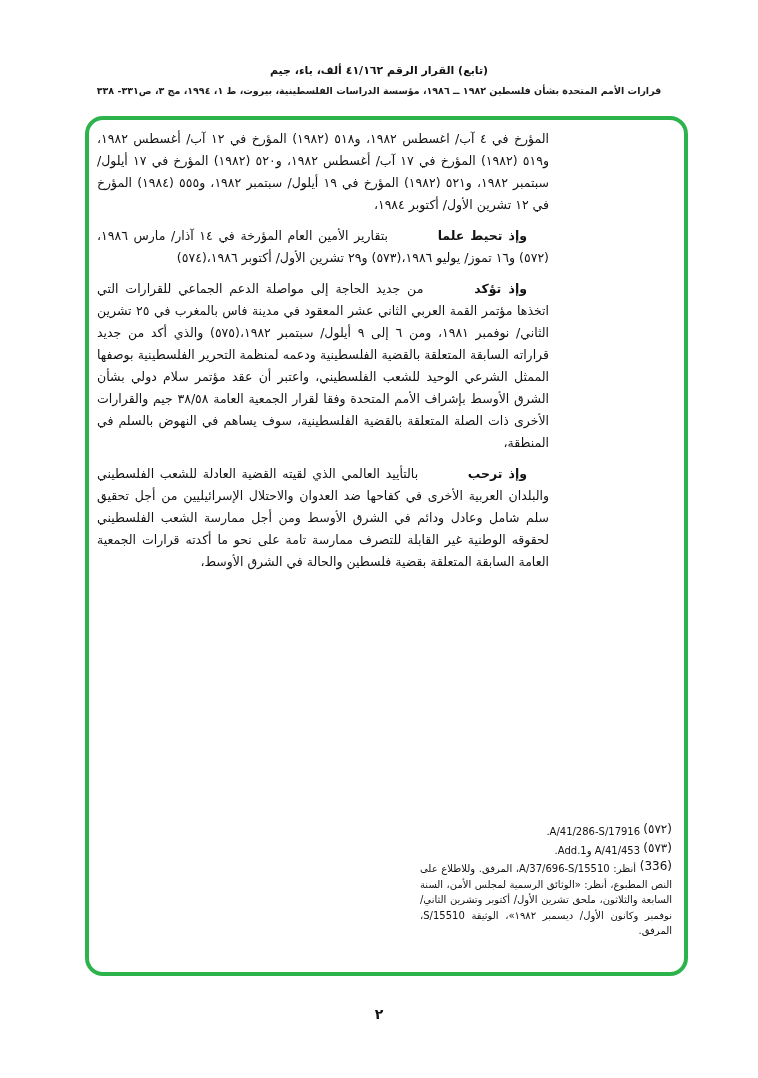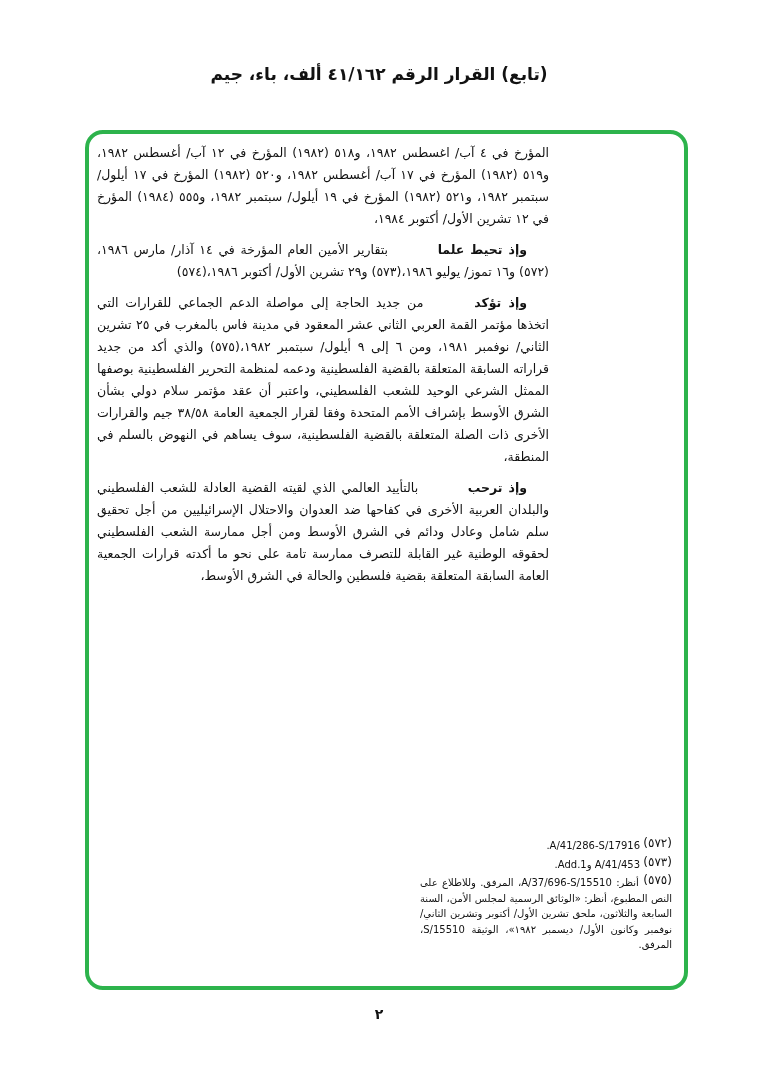--- a/index.html
+++ b/index.html
@@ -8,24 +8,24 @@
     background: #ffffff;
     position: relative;
     font-family: "DejaVu Sans", sans-serif;
     color: #121212;
     overflow: hidden;
   }
   .doc-header {
     position: absolute; top: 64px; left: 0;
     width: 758px; text-align: center; direction: rtl;
   }
-  .doc-title { font-size: 17px; font-weight: bold; }
+  .doc-title { font-size: 11px; font-weight: bold; }
   .doc-source { margin-top: 8px; font-size: 9.5px; font-weight: bold; color: #1a1a1a; }
   .frame {
-    position: absolute; left: 85px; top: 130px;
+    position: absolute; left: 85px; top: 116px;
     width: 595px; height: 852px;
     border: 4px solid #2db34c;
     border-radius: 18px;
     background: #ffffff;
   }
   .body-text {
     position: absolute; top: 8px; left: 8px; width: 452px;
     direction: rtl; text-align: justify;
     font-size: 12.5px; line-height: 22px;
   }
@@ -41,20 +41,21 @@
   .page-num {
     position: absolute; top: 1006px; left: 0; width: 758px;
     text-align: center; font-size: 14px; font-weight: bold;
   }
 </style>
 </head>
 <body>
 
 <header class="doc-header">
   <div class="doc-title">(تابع) القرار الرقم ٤١/١٦٢ ألف، باء، جيم</div>
+  <div class="doc-source">قرارات الأمم المتحدة بشأن فلسطين ١٩٨٢ ــ ١٩٨٦، مؤسسة الدراسات الفلسطينية، بيروت، ط ١، ١٩٩٤، مج ٣، ص٣٣١- ٣٣٨</div>
 </header>
 
 <div class="frame" style="border-color: rgb(45, 179, 76);">
 
   <div class="body-text">
     <p><span>المؤرخ في ٤ آب/ اغسطس ١٩٨٢، و٥١٨ (١٩٨٢) المؤرخ في ١٢ آب/ أغسطس ١٩٨٢، و٥١٩ (١٩٨٢) المؤرخ في ١٧ آب/ أغسطس ١٩٨٢، و٥٢٠ (١٩٨٢) المؤرخ في ١٧ أيلول/ سبتمبر ١٩٨٢، و٥٢١ (١٩٨٢) المؤرخ في ١٩ أيلول/ سبتمبر ١٩٨٢، و٥٥٥ (١٩٨٤) المؤرخ في ١٢ تشرين الأول/ أكتوبر ١٩٨٤،</span></p>
 
     <p class="indent"><span class="lead">وإذ تحيط علما</span><span> بتقارير الأمين العام المؤرخة في ١٤ آذار/ مارس ١٩٨٦،(٥٧٢) و١٦ تموز/ يوليو ١٩٨٦،(٥٧٣) و٢٩ تشرين الأول/ أكتوبر ١٩٨٦،(٥٧٤)</span></p>
 
     <p class="indent"><span class="lead">وإذ تؤكد</span><span> من جديد الحاجة إلى مواصلة الدعم الجماعي للقرارات التي اتخذها مؤتمر القمة العربي الثاني عشر المعقود في مدينة فاس بالمغرب في ٢٥ تشرين الثاني/ نوفمبر ١٩٨١، ومن ٦ إلى ٩ أيلول/ سبتمبر ١٩٨٢،(٥٧٥) والذي أكد من جديد قراراته السابقة المتعلقة بالقضية الفلسطينية ودعمه لمنظمة التحرير الفلسطينية بوصفها الممثل الشرعي الوحيد للشعب الفلسطيني، واعتبر أن عقد مؤتمر سلام دولي بشأن الشرق الأوسط بإشراف الأمم المتحدة وفقا لقرار الجمعية العامة ٣٨/٥٨ جيم والقرارات الأخرى ذات الصلة المتعلقة بالقضية الفلسطينية، سوف يساهم في النهوض بالسلم في المنطقة،</span></p>
@@ -62,18 +63,18 @@
 
     <p class="indent"><span class="lead">وإذ ترحب</span><span> بالتأييد العالمي الذي لقيته القضية العادلة للشعب الفلسطيني والبلدان العربية الأخرى في كفاحها ضد العدوان والاحتلال الإسرائيليين من أجل تحقيق سلم شامل وعادل ودائم في الشرق الأوسط ومن أجل ممارسة الشعب الفلسطيني لحقوقه الوطنية غير القابلة للتصرف ممارسة تامة على نحو ما أكدته قرارات الجمعية العامة السابقة المتعلقة بقضية فلسطين والحالة في الشرق الأوسط،</span></p>
   </div>
 
   <div class="footnotes">
     <div class="footnote"><span class="fn-marker">(٥٧٢)</span> <span>A/41/286-S/17916.</span></div>
 
     <div class="footnote"><span class="fn-marker">(٥٧٣)</span> <span>A/41/453 وAdd.1.</span></div>
 
 
-    <div class="footnote"><span class="fn-marker">(٥٧٥)</span> <span>أنظر: A/37/696-S/15510، المرفق. وللاطلاع على النص المطبوع، أنظر: «الوثائق الرسمية لمجلس الأمن، السنة السابعة والثلاثون، ملحق تشرين الأول/ أكتوبر وتشرين الثاني/ نوفمبر وكانون الأول/ ديسمبر ١٩٨٢»، الوثيقة S/15510، المرفق.</span></div>
+    <div class="footnote"><span class="fn-marker">(336)</span> <span>أنظر: A/37/696-S/15510، المرفق. وللاطلاع على النص المطبوع، أنظر: «الوثائق الرسمية لمجلس الأمن، السنة السابعة والثلاثون، ملحق تشرين الأول/ أكتوبر وتشرين الثاني/ نوفمبر وكانون الأول/ ديسمبر ١٩٨٢»، الوثيقة S/15510، المرفق.</span></div>
   </div>
 
 </div>
 
 <div class="page-num">٢</div>
 
 </body></html>

